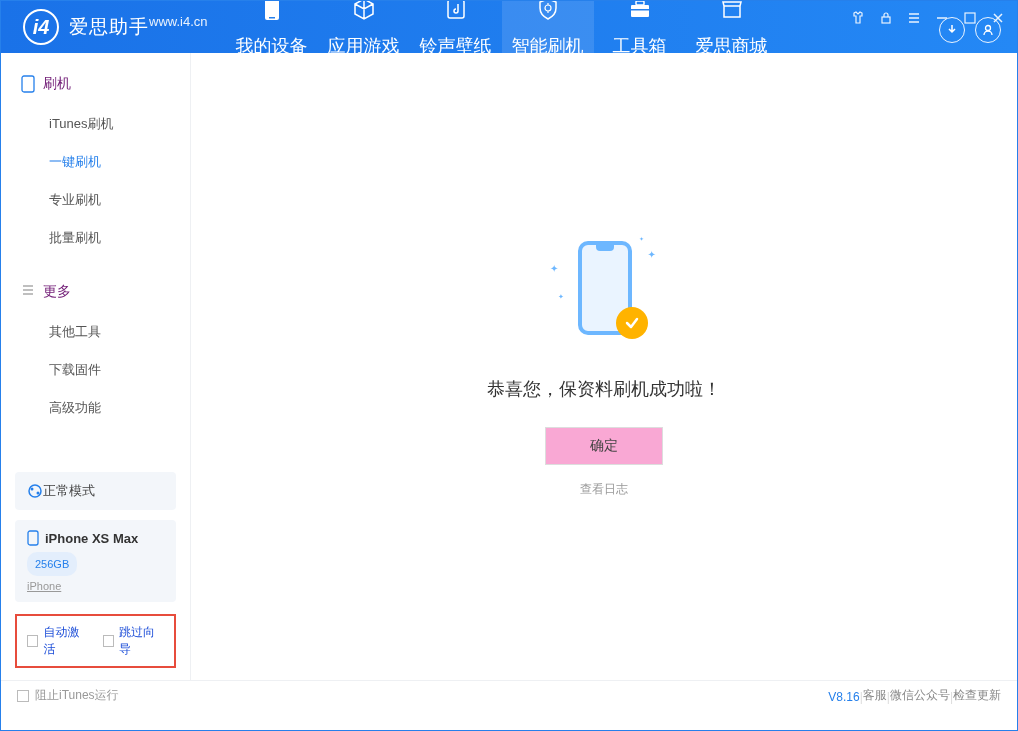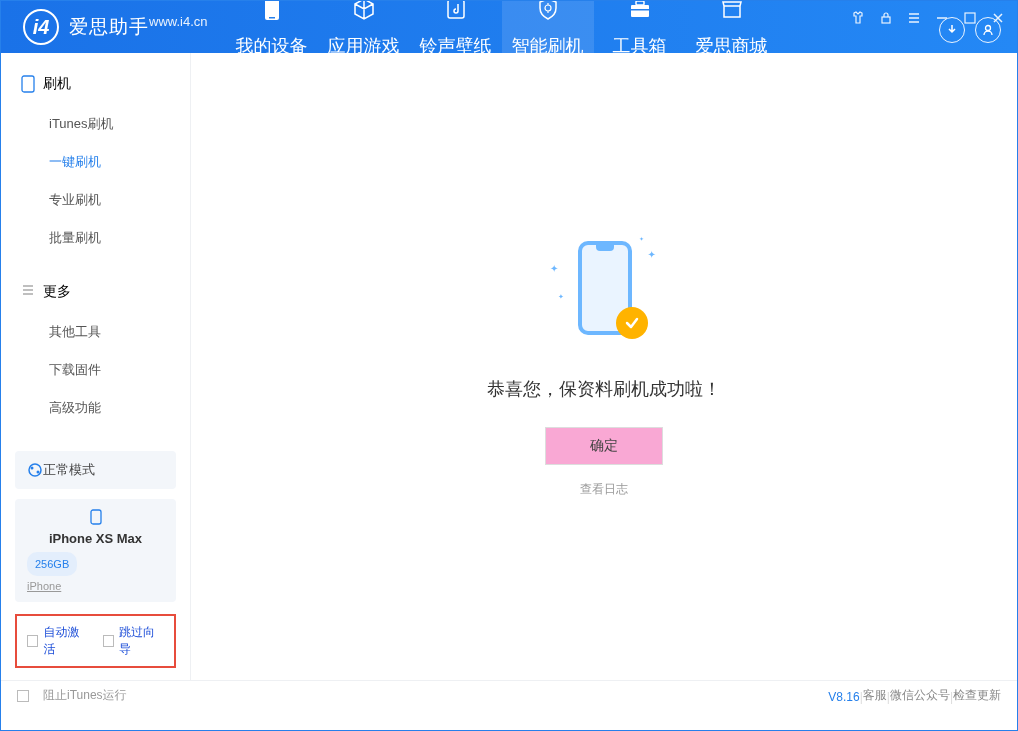--- a/index.html
+++ b/index.html
@@ -19,48 +19,48 @@
 .header-right { position: absolute; right: 10px; top: 8px; display: flex; gap: 10px; align-items: center; }
 .win-btn { width: 18px; height: 18px; cursor: pointer; display: flex; align-items: center; justify-content: center; opacity: 0.9; }
 .win-btn svg { stroke: #fff; fill: none; }
 .header-circles { position: absolute; right: 16px; bottom: 10px; display: flex; gap: 10px; }
 .hc { width: 26px; height: 26px; border: 1.5px solid rgba(255,255,255,0.9); border-radius: 50%; display: flex; align-items: center; justify-content: center; cursor: pointer; }
 
 
 .body { display: flex; height: calc(100% - 72px - 30px); }
 .sidebar { width: 190px; background: #fff; border-right: 1px solid #eef0f3; display: flex; flex-direction: column; }
 .side-section { padding: 14px 0 0 0; }
-.side-head { display: flex; align-items: flex-start; padding: 8px 20px; font-size: 14px; color: #000000; gap: 8px; }
+.side-head { display: flex; align-items: flex-start; padding: 8px 20px; font-size: 14px; color: #701a75; gap: 8px; }
 .side-items { padding: 4px 0; }
 .side-item { padding: 10px 20px 10px 48px; font-size: 13px; color: #555; cursor: pointer; }
 .side-item.active { color: #2680eb; }
 .side-bottom { margin-top: auto; padding: 0 14px 12px; }
 .mode-chip { background: #f3f6fa; border-radius: 4px; padding: 10px 12px; display: flex; align-items: center; font-size: 13px; color: #444; margin-bottom: 10px; }
 .device-chip { background: #f3f6fa; border-radius: 4px; padding: 10px 12px; }
-.device-name { font-size: 13px; color: #333; font-weight: 600; display: flex; align-items: center; gap: 6px; flex-direction: column; }
+.device-name { font-size: 13px; color: #333; font-weight: 600; display: flex; align-items: center; gap: 6px; }
 .device-cap { display: inline-block; background: #e3eefc; color: #2680eb; font-size: 11px; padding: 6px 8px; border-radius: 10px; margin-top: 6px; }
 .device-type { font-size: 11px; color: #999; margin-top: 4px; text-decoration: underline; }
 .checkbox-row { border: 2px solid #e74c3c; padding: 8px 10px; margin-top: 12px; display: flex; gap: 14px; }
 .cb-item { display: flex; align-items: center; gap: 5px; font-size: 12px; color: #1d4ed8; cursor: pointer; }
 .cb-box { width: 12px; height: 12px; border: 1px solid #bbb; }
 
 
 .main { flex: 1; display: flex; flex-direction: column; align-items: center; padding-top: 180px; }
 .phone-illus { position: relative; width: 120px; height: 120px; margin-bottom: 24px; }
 .phone-body { position: absolute; left: 34px; top: 8px; width: 54px; height: 94px; border: 4px solid #6db7ff; border-radius: 10px; background: #eaf4ff; }
 .phone-notch { position: absolute; left: 50%; top: 0; transform: translateX(-50%); width: 18px; height: 6px; background: #6db7ff; border-radius: 0 0 4px 4px; }
 .check-badge { position: absolute; right: 16px; bottom: 14px; width: 32px; height: 32px; background: #ffb300; border-radius: 50%; display: flex; align-items: center; justify-content: center; }
 .sparkle { position: absolute; color: #6db7ff; font-size: 10px; }
 .success-msg { font-size: 18px; color: #333; margin-bottom: 26px; }
 .ok-btn { border: 1px solid #ddd; background: #f9a8d4; padding: 9px 44px; font-size: 14px; color: #444; cursor: pointer; margin-bottom: 16px; }
 .log-link { font-size: 12px; color: #999; cursor: pointer; }
 
 
 .footer { height: 30px; border-top: 1px solid #eef0f3; display: flex; align-items: center; padding: 0 16px; font-size: 12px; color: #999; }
-.footer-left { display: flex; align-items: center; gap: 14px; }
+.footer-left { display: flex; align-items: center; gap: 6px; }
 .footer-right { margin-left: auto; display: flex; align-items: flex-end; }
 .fr-link { color: #888; cursor: pointer; }
 .fr-sep { color: #ddd; }
 .version { color: #2680eb; }
 </style>
 </head>
 <body>
 
 <div class="header">
   <div class="logo-area">

